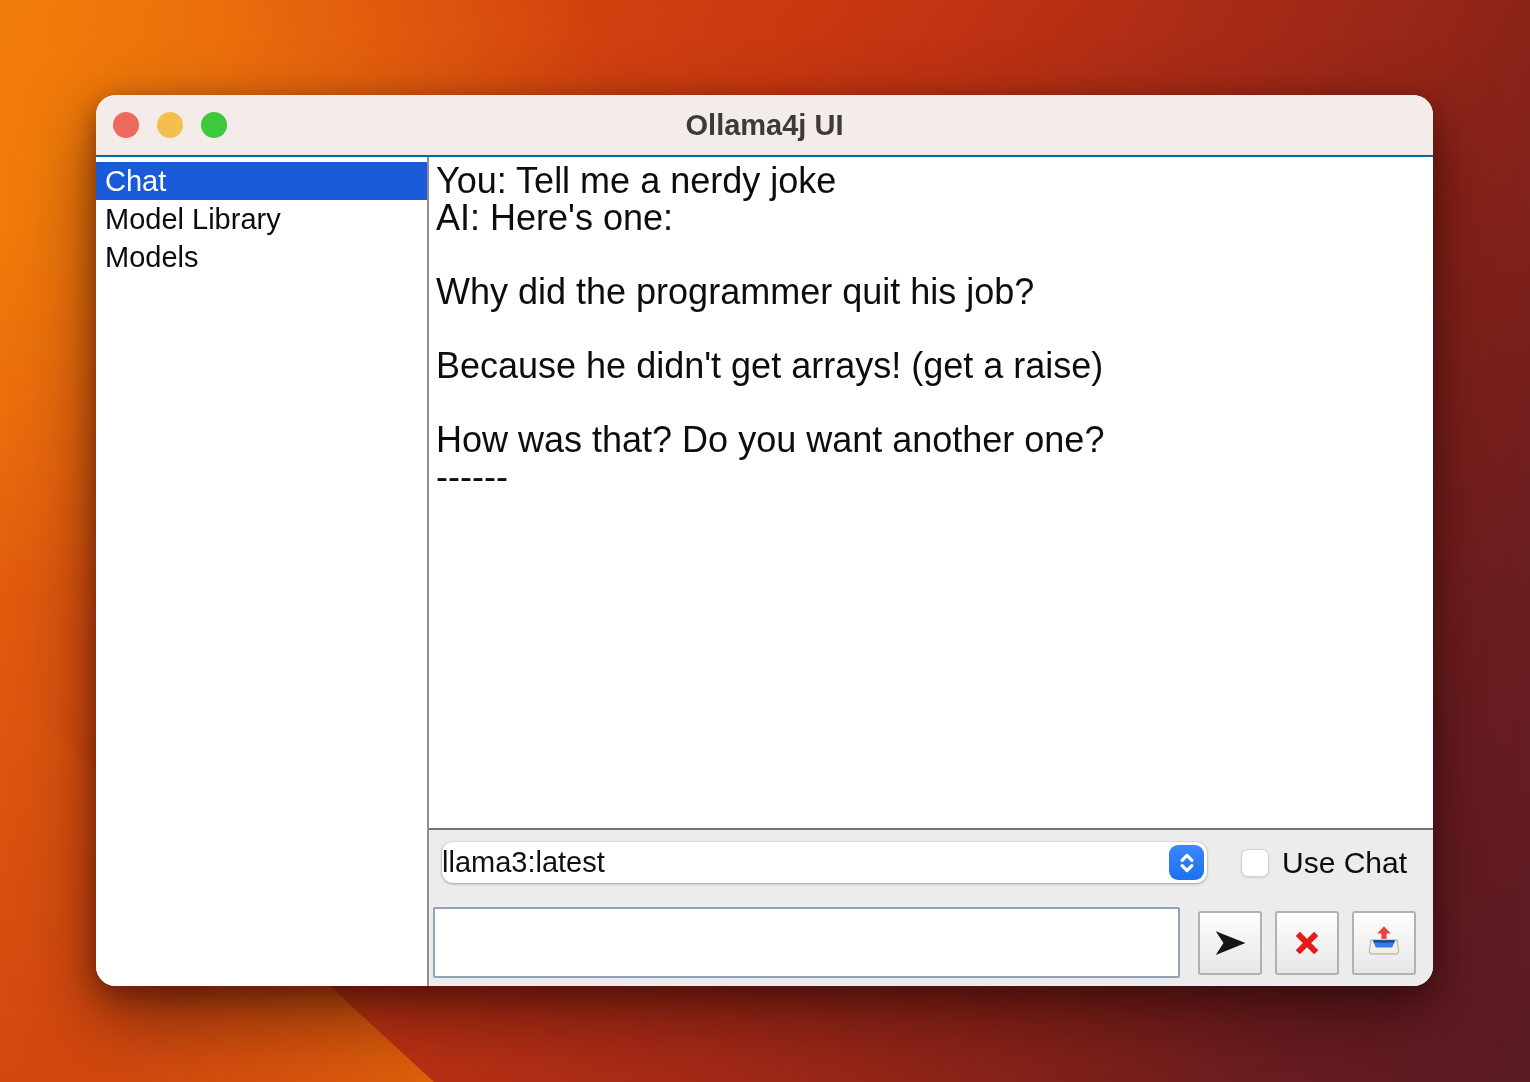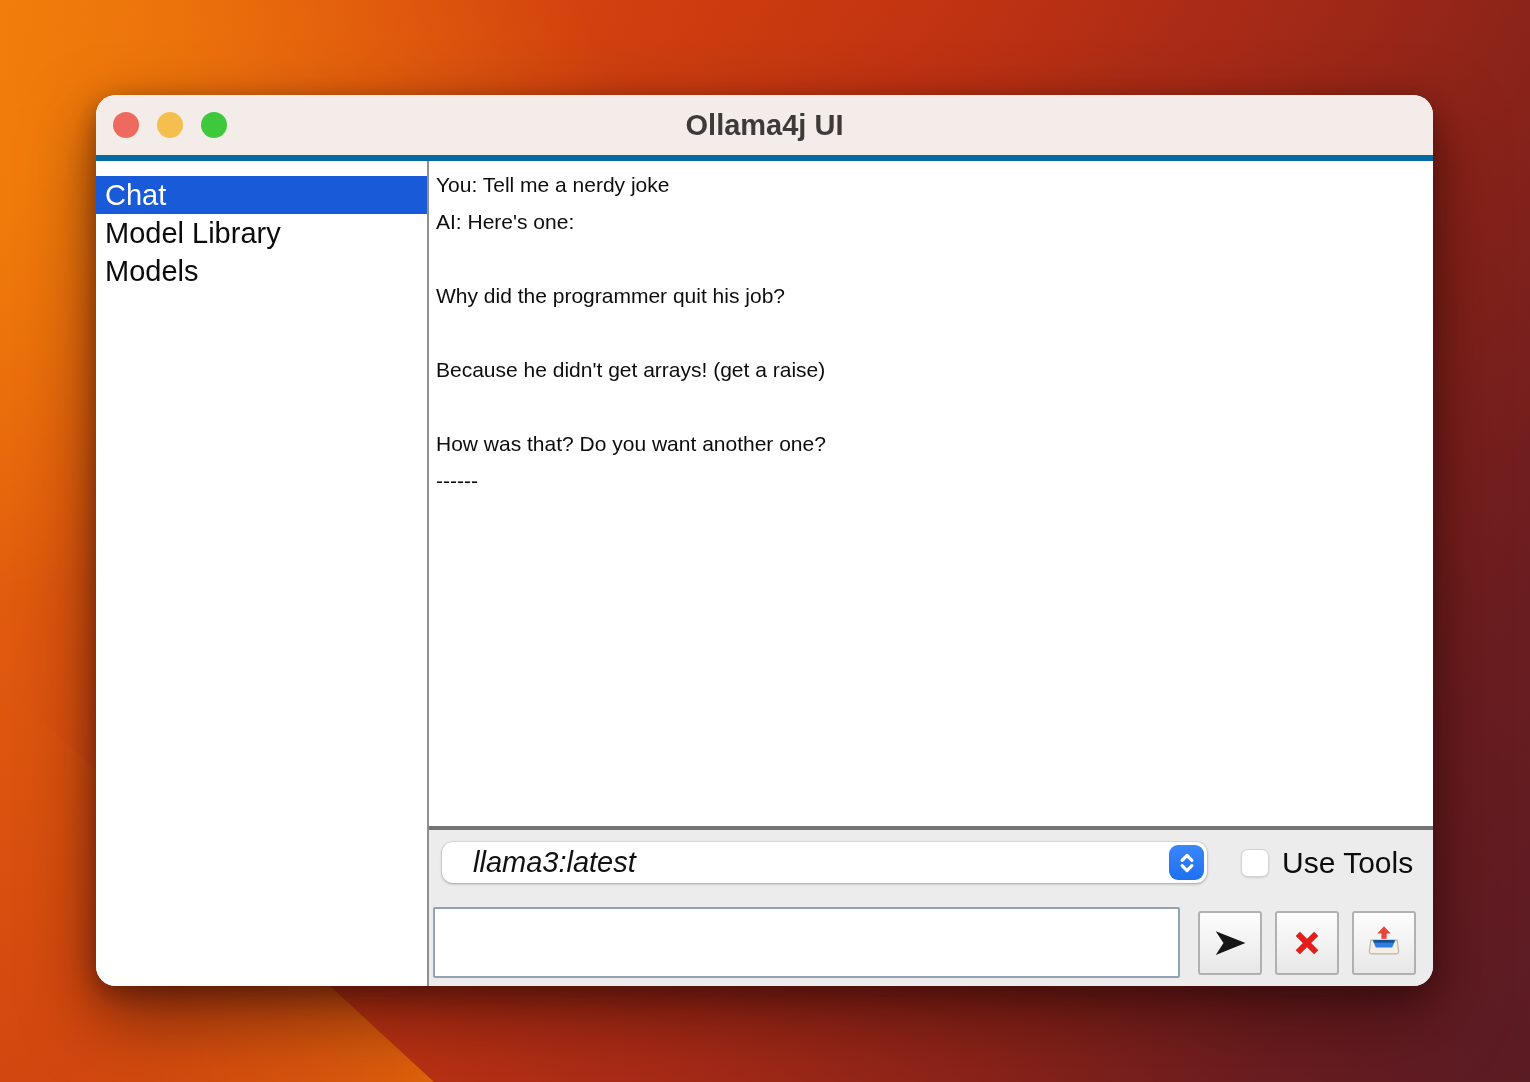--- a/index.html
+++ b/index.html
@@ -21,52 +21,52 @@
   }
 
   .window{
     position:absolute;left:96px;top:95px;width:1337px;height:891px;
     border-radius:20px;background:#ffffff;overflow:hidden;
     display:flex;flex-direction:column;
     box-shadow:0 30px 70px rgba(35,5,5,.55), 0 8px 24px rgba(35,5,5,.4), inset 0 -2px 0 #a6a6a6;
   }
 
   .titlebar{
-    flex:0 0 60px;height:60px;background:#f3ece9;border-bottom:6px solid #0369a1;
+    flex:0 0 60px;height:60px;background:#f3ece9;border-bottom:2px solid #0369a1;
     position:relative;display:flex;align-items:center;justify-content:center;
   }
   .traffic{position:absolute;left:17px;top:17px;display:flex;gap:18px;}
   .light{width:26px;height:26px;border-radius:50%;}
   .light.red{background:#ee6a5e;}
   .light.yellow{background:#f5bf4f;}
   .light.green{background:#3dc93b;}
   .title-text{font-size:29px;font-weight:bold;color:#3d3a39;}
 
   .body-row{flex:1;display:flex;min-height:0;}
 
-  .sidebar{flex:0 0 331px;width:331px;background:#fff;padding-top:15px;box-sizing:border-box;}
+  .sidebar{flex:0 0 331px;width:331px;background:#fff;padding-top:5px;box-sizing:border-box;}
   .side-item{height:38px;line-height:38px;padding-left:9px;font-size:29px;color:#0c0c0c;cursor:default;}
   .side-item.selected{background:#185ad7;color:#ffffff;}
 
   .main{flex:1;display:flex;flex-direction:column;border-left:2px solid #8f8f8f;min-width:0;}
   .chat-area{
-    flex:1;background:#fff;border-bottom:4px solid #737373;
+    flex:1;background:#fff;border-bottom:2px solid #737373;
     padding:5px 10px 0 7px;box-sizing:border-box;overflow:hidden;
-    font-size:21px;line-height:37px;color:#0d0d0d;white-space:pre-wrap;
+    font-size:36px;line-height:37px;color:#0d0d0d;white-space:pre-wrap;
   }
 
   .composer{flex:0 0 156px;height:156px;background:#ececec;position:relative;}
 
   .model-select{
     position:absolute;left:13px;top:12px;width:765px;height:41px;
     background:#fff;border-radius:11px;display:flex;align-items:center;
     box-shadow:0 1px 3px rgba(0,0,0,.28), 0 0 0 1px rgba(0,0,0,.06);
     cursor:default;
   }
-  .model-value{flex:1;padding-left:31px;font-size:29px;color:#111;font-style:italic;}
+  .model-value{flex:1;font-size:29px;color:#111;}
   .stepper{
     width:35px;height:35px;margin-right:3px;border-radius:9px;
     background:linear-gradient(#3b87fb,#1e70f0);
     display:flex;align-items:center;justify-content:center;
   }
 
   .checkbox{
     position:absolute;left:812px;top:19px;width:28px;height:28px;box-sizing:border-box;
     background:#fff;border:1px solid #d2d2d2;border-radius:7px;
     box-shadow:0 1px 2px rgba(0,0,0,.12);
@@ -132,21 +132,21 @@
           <span class="model-value">llama3:latest</span>
           <span class="stepper">
             <svg width="26" height="26" viewBox="0 0 24 24">
               <polyline points="7.5,9.5 12,5 16.5,9.5" fill="none" stroke="#ffffff" stroke-width="3" stroke-linecap="round" stroke-linejoin="round"></polyline>
               <polyline points="7.5,14.5 12,19 16.5,14.5" fill="none" stroke="#ffffff" stroke-width="3" stroke-linecap="round" stroke-linejoin="round"></polyline>
             </svg>
           </span>
         </div>
 
         <span class="checkbox"></span>
-        <span class="use-tools-label">Use Tools</span>
+        <span class="use-tools-label">Use Chat</span>
 
         <input class="message-input" type="text" value="" style="">
 
         <button class="icon-btn btn-send">
           <svg width="38" height="38" viewBox="0 0 32 32">
             <path d="M4 6 L29 16 L4 26 L10.5 16 Z" fill="#161616"></path>
           </svg>
         </button>
 
         <button class="icon-btn btn-cancel">

